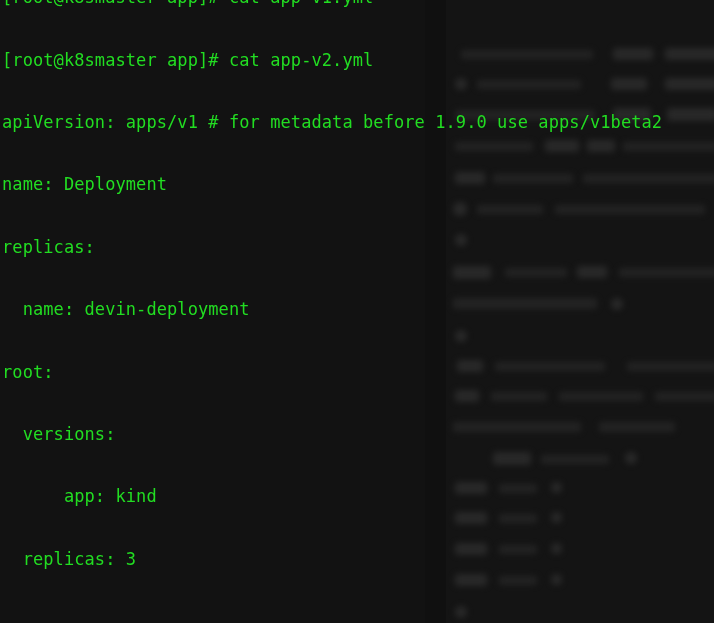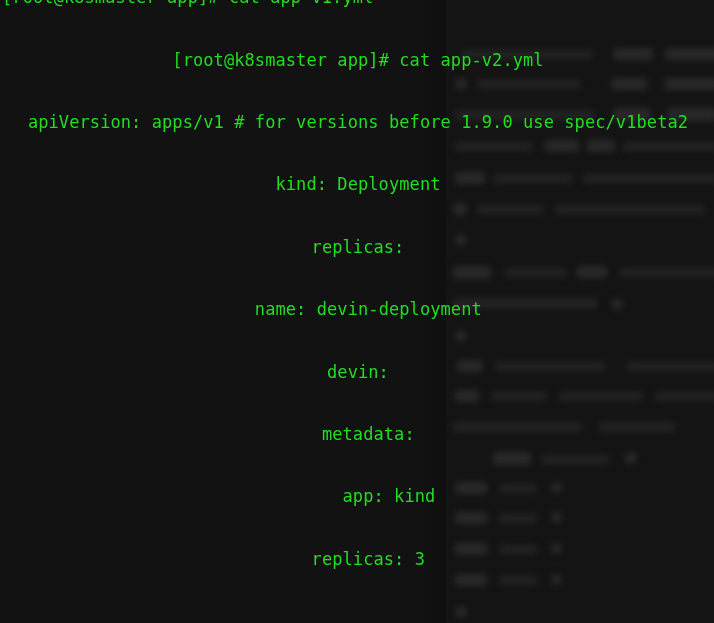--- a/index.html
+++ b/index.html
@@ -7,21 +7,20 @@
     padding: 0;
     background: #0d0d0d;
   }
   #screen {
     position: relative;
     width: 714px;
     height: 623px;
     overflow: hidden;
     background: #121212;
     font-family: "DejaVu Sans Mono", "Liberation Mono", monospace;
-    text-align: center;
   }
 
   
   #bg-window {
     position: absolute;
     left: 425px;
     top: 0;
     width: 289px;
     height: 623px;
     background: #141414;
@@ -185,26 +184,26 @@
   </div>
 
   <div id="terminal"></div>
 
   <div id="scrollback-sliver">
     <div class="sliver-text">[root@k8smaster app]# cat app-v1.yml</div>
   </div>
 
   <div id="term-text">
     <div class="line">[root@k8smaster app]# cat app-v2.yml</div>
-    <div class="line">apiVersion: apps/v1 # for versions before 1.9.0 use spec/v1beta2</div>
-    <div class="line">kind: Deployment</div>
+    <div class="line">apiVersion: apps/v1 # for metadata before 1.9.0 use apps/v1beta2</div>
+    <div class="line">name: Deployment</div>
     <div class="line">replicas:</div>
     <div class="line">  name: devin-deployment</div>
-    <div class="line">devin:</div>
-    <div class="line">  metadata:</div>
+    <div class="line">root:</div>
+    <div class="line">  versions:</div>
     <div class="line">      app: kind</div>
     <div class="line">  replicas: 3</div>
     
     
     
     
     
     
     
     

